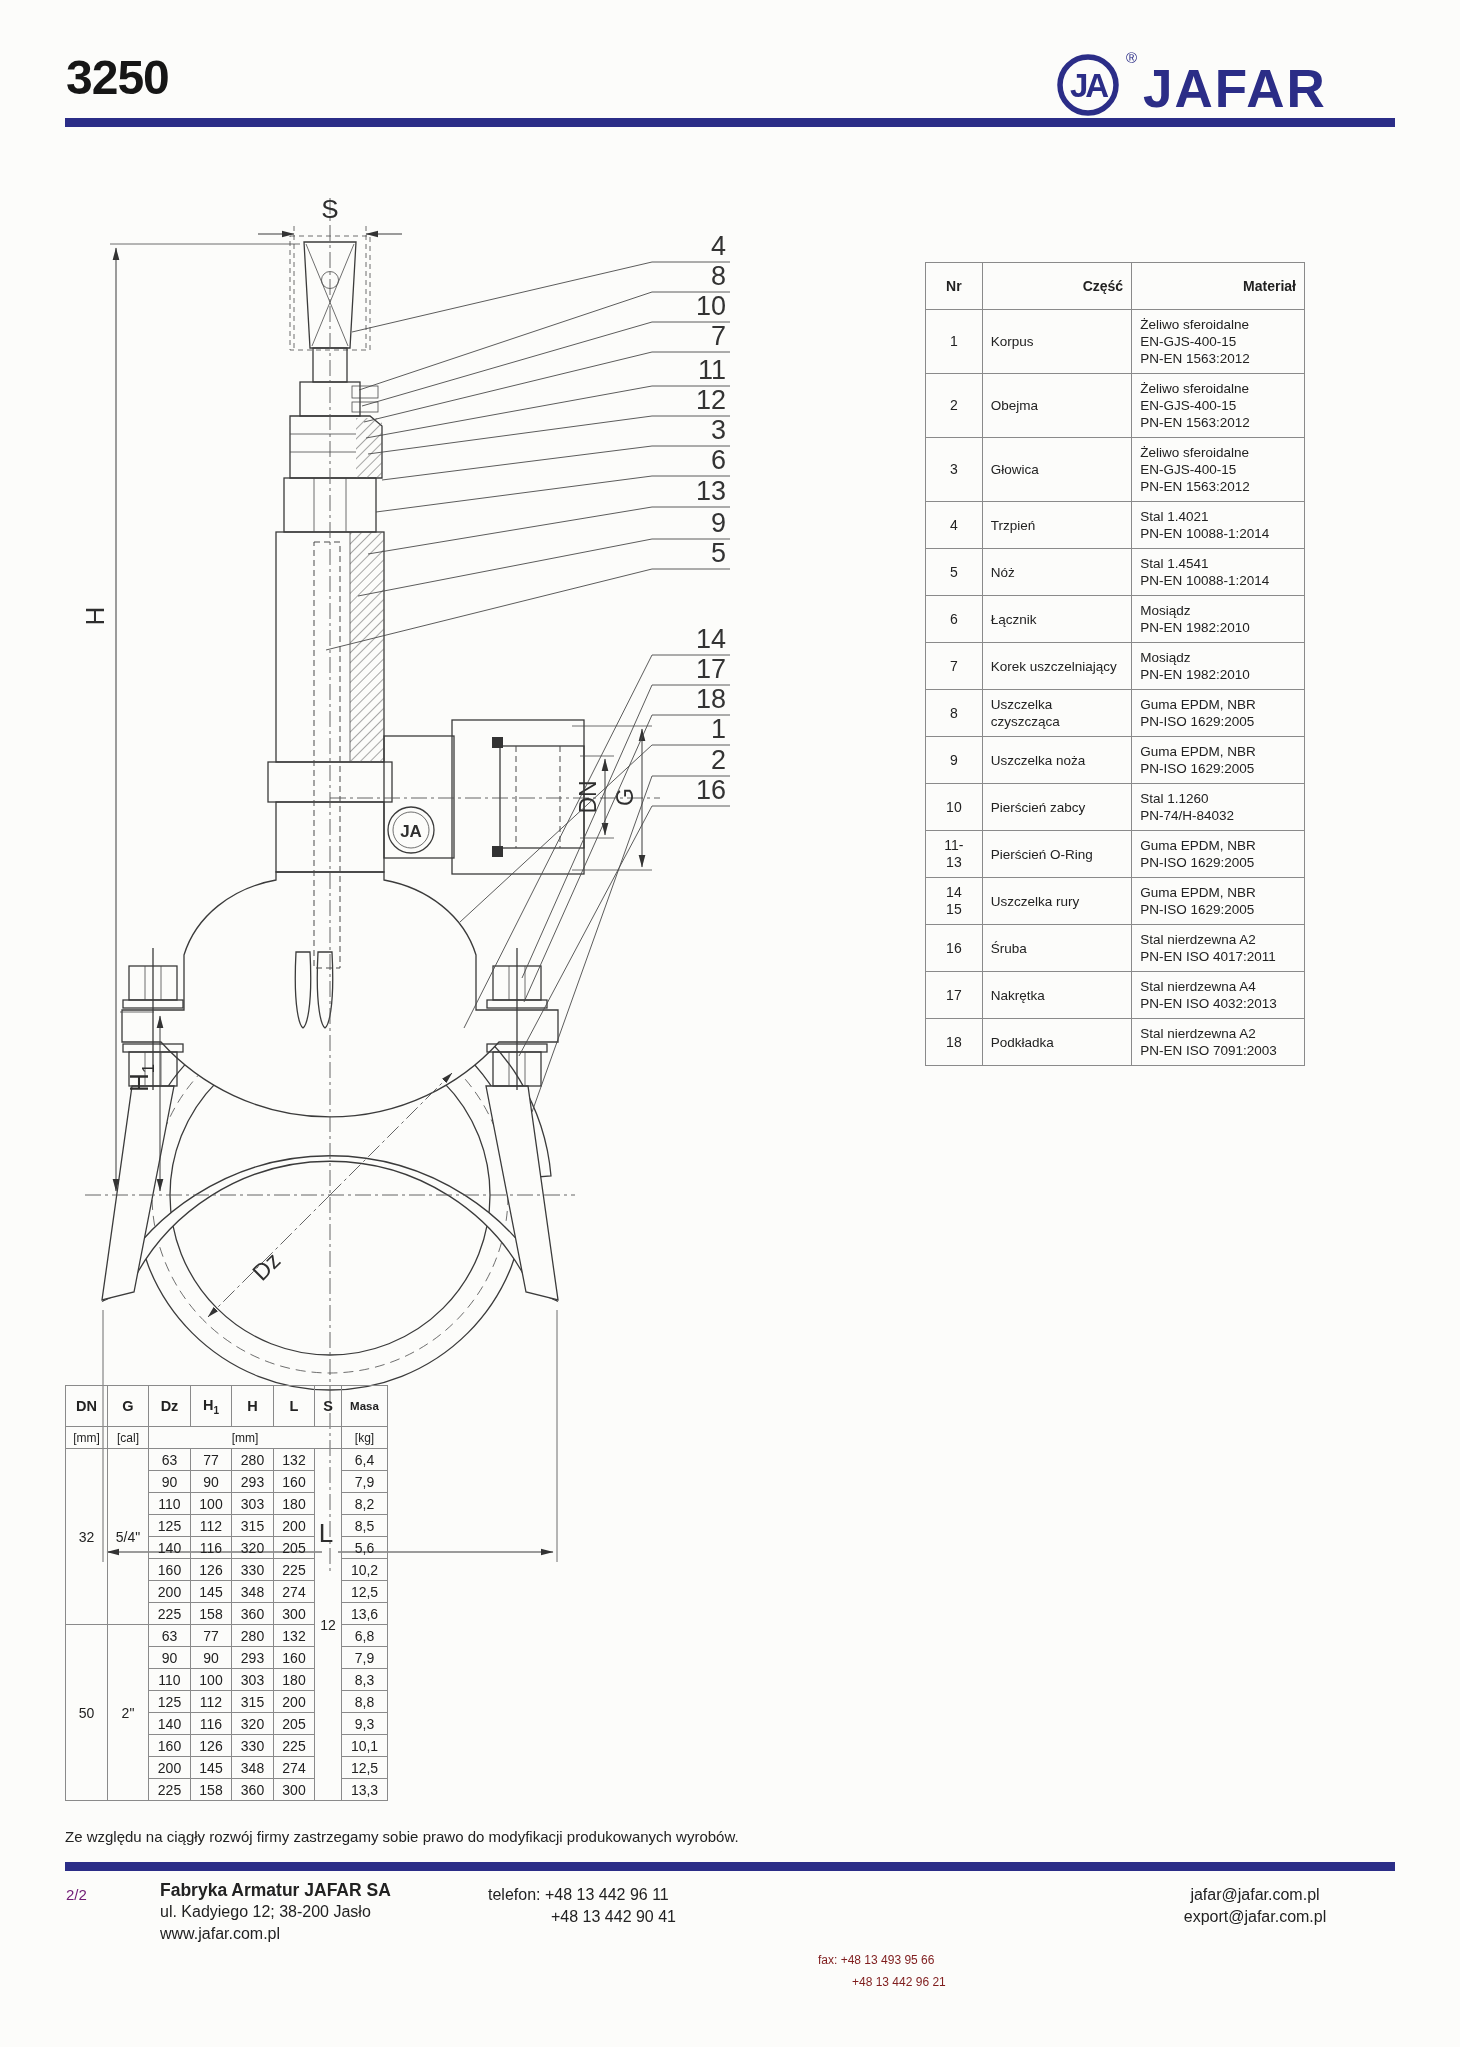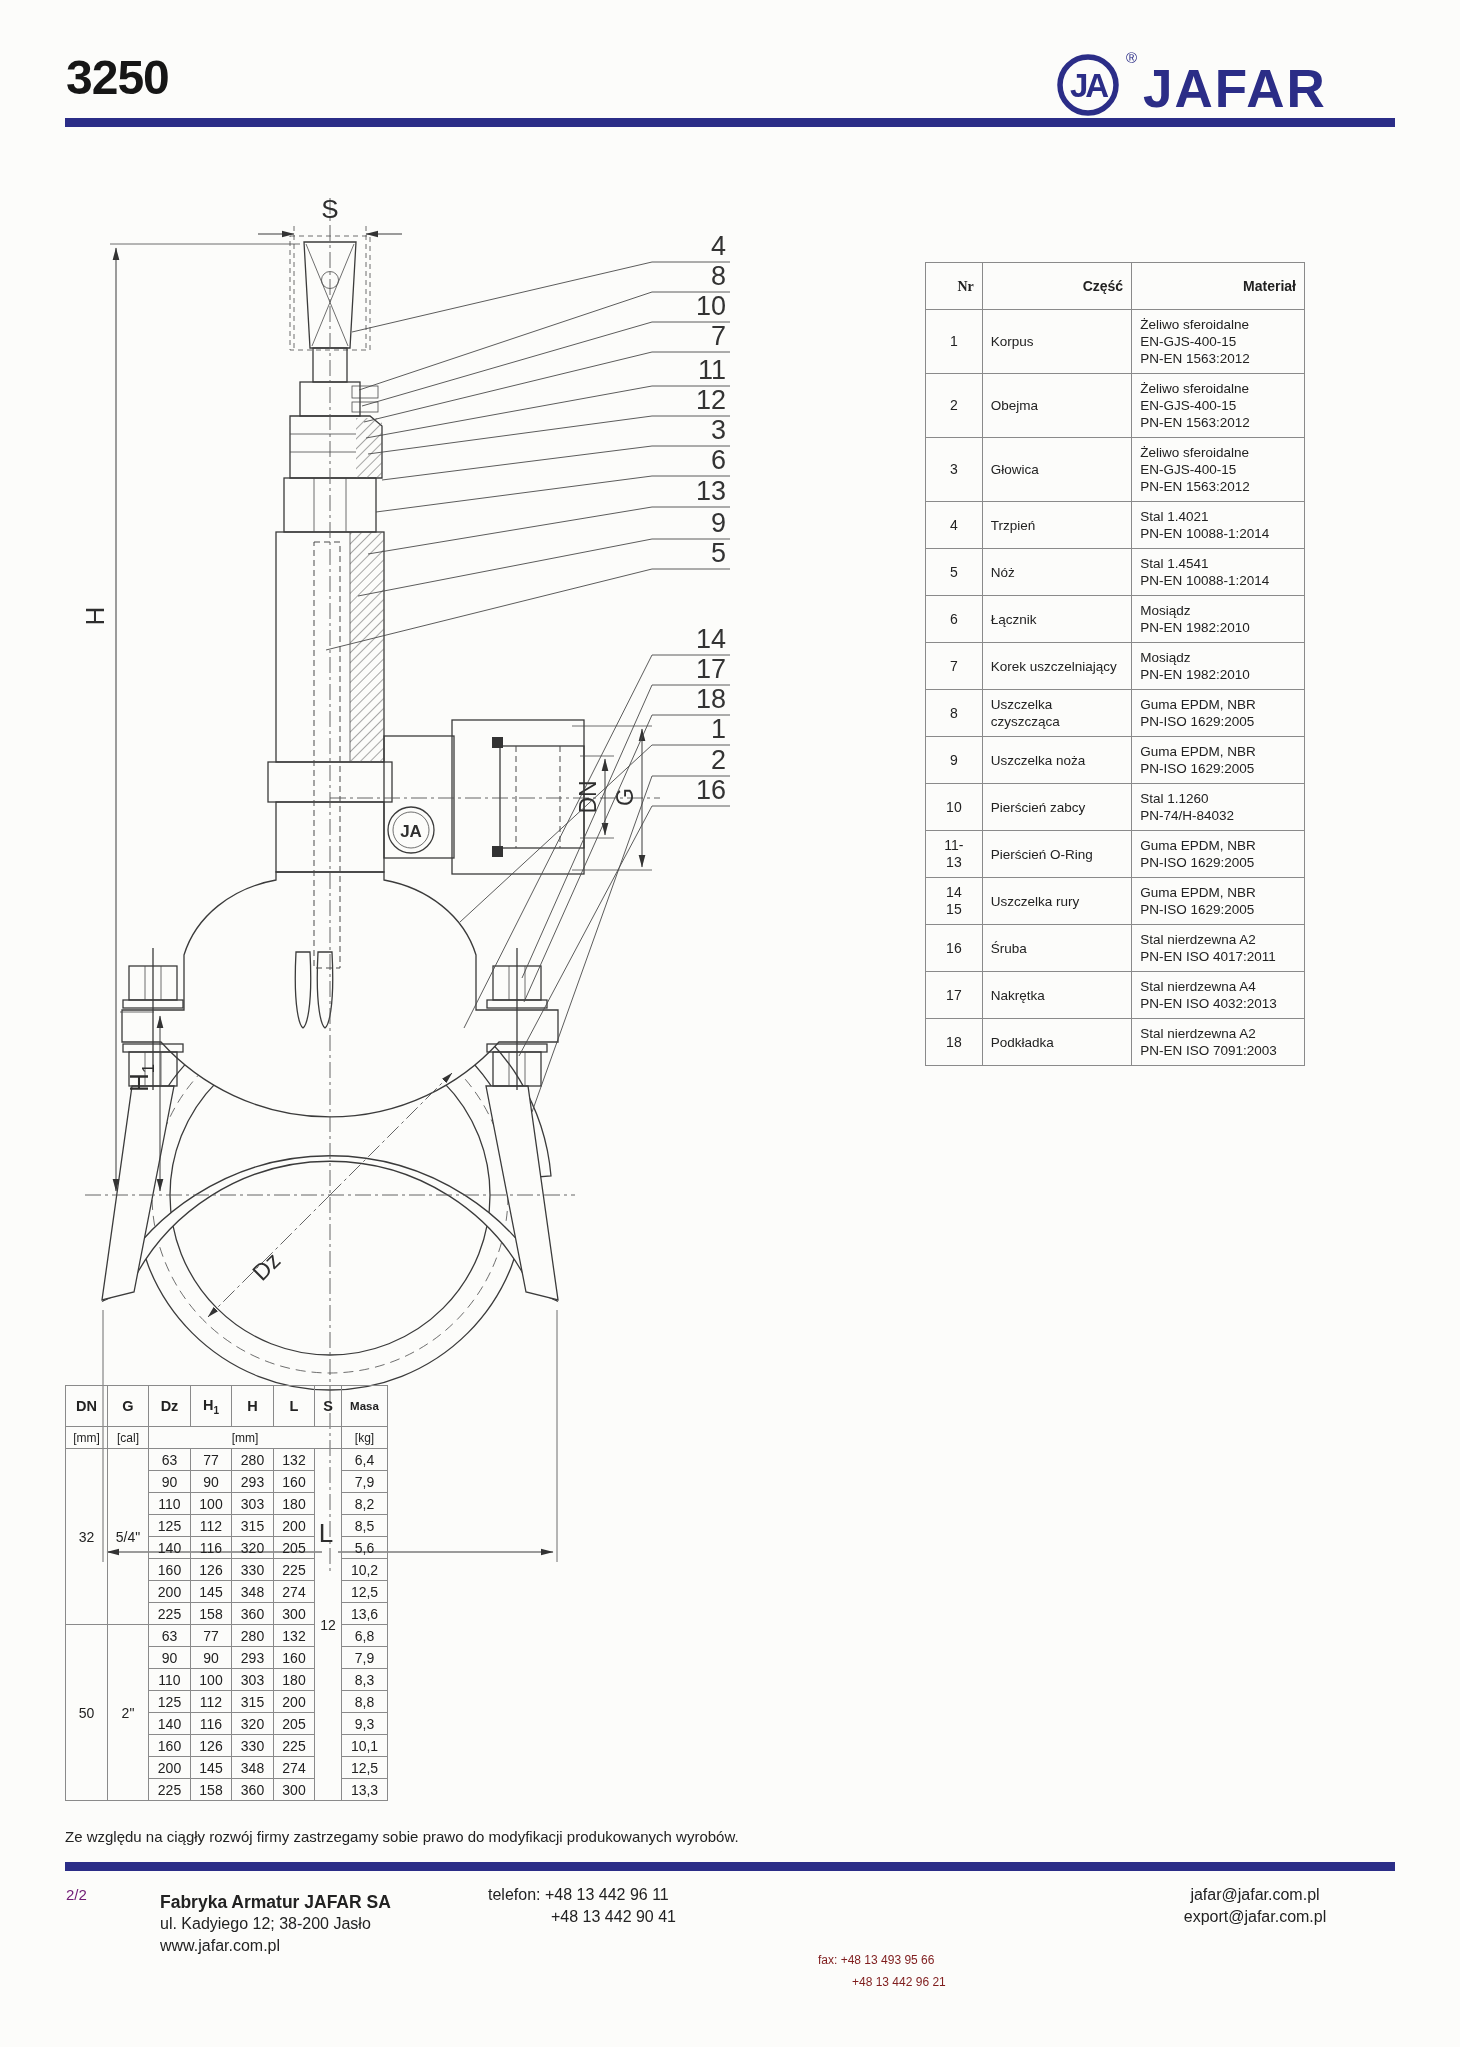--- a/index.html
+++ b/index.html
@@ -9,41 +9,41 @@
   .rule{position:absolute;left:65px;width:1330px;height:9px;background:#2b2d87;}
   .rule-top{top:118px;}
   .rule-bottom{top:1862px;}
   .logo-svg{position:absolute;left:1050px;top:44px;}
 
   
   .parts{position:absolute;left:925px;top:262px;width:380px;border-collapse:collapse;
          font-size:13.5px;line-height:17px;color:#222;}
   .parts th,.parts td{border:1px solid #8a8a8a;padding:6px 8px;vertical-align:middle;}
   .parts th{font-size:14px;font-weight:bold;text-align:right;height:34px;}
-  .parts th.h-nr{text-align:right;width:46px;font-family:Liberation Serif, serif;}
+  .parts th.h-nr{text-align:center;width:46px;}
   .parts td.c-nr{text-align:center;font-size:14px;width:46px;}
   .parts td.c-part{width:146px;}
   .parts td.c-mat{width:182px;}
 
   
   .dims{position:absolute;left:65px;top:1385px;border-collapse:collapse;font-size:14px;color:#222;table-layout:fixed;}
   .dims th,.dims td{border:1px solid #8a8a8a;text-align:center;padding:0;}
   .dims th{height:40px;font-size:14.5px;font-weight:bold;}
   .dims th sub{font-size:10px;}
   .dims th.th-small{font-size:11.5px;}
   .dims tr.units td{height:21px;font-size:12px;}
   .dims tbody td{height:21px;}
   .dims td.c-dn,.dims td.c-g{vertical-align:middle;}
   .dims td.c-s{vertical-align:middle;}
 
   .disclaimer{position:absolute;left:65px;top:1828px;font-size:15px;color:#222;}
 
   .page-num{position:absolute;left:66px;top:1886px;font-size:15px;color:#701a75;}
   .company{position:absolute;left:160px;top:1879px;font-size:16px;line-height:22px;color:#222;}
-  .company .name{font-size:17.5px;font-weight:bold;margin-top:12px;}
+  .company .name{font-size:17.5px;font-weight:bold;}
   .phones{position:absolute;left:488px;top:1884px;font-size:16px;line-height:22px;color:#222;}
   .phones .l2{padding-left:63px;}
   .faxes{position:absolute;left:818px;top:1949px;font-size:12px;line-height:22px;color:#7f1d1d;}
   .faxes .l2{padding-left:34px;}
   .emails{position:absolute;left:1115px;top:1884px;width:280px;text-align:center;
           font-size:16px;line-height:22px;color:#222;}
 
   
   .dwg{position:absolute;left:60px;top:180px;}
   .dwg .ln{stroke:#3b3b3b;stroke-width:1.3;fill:none;}

